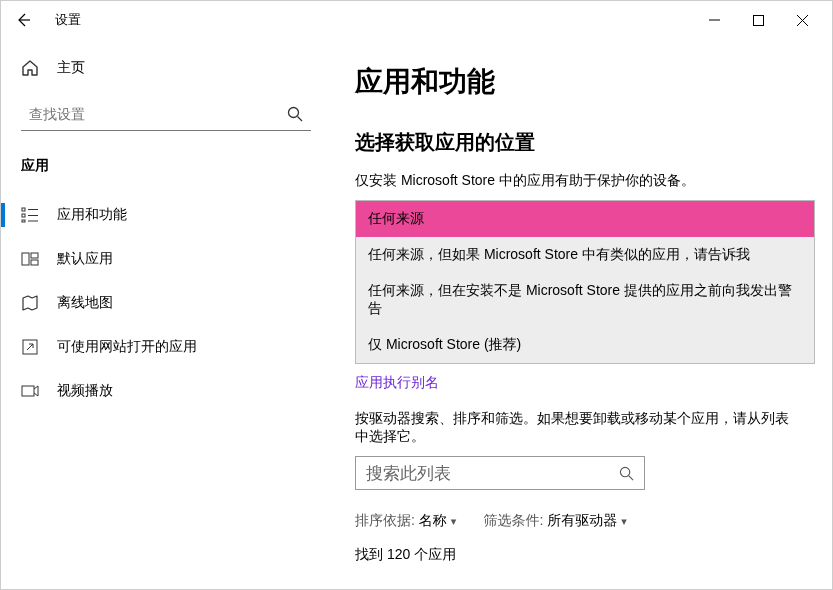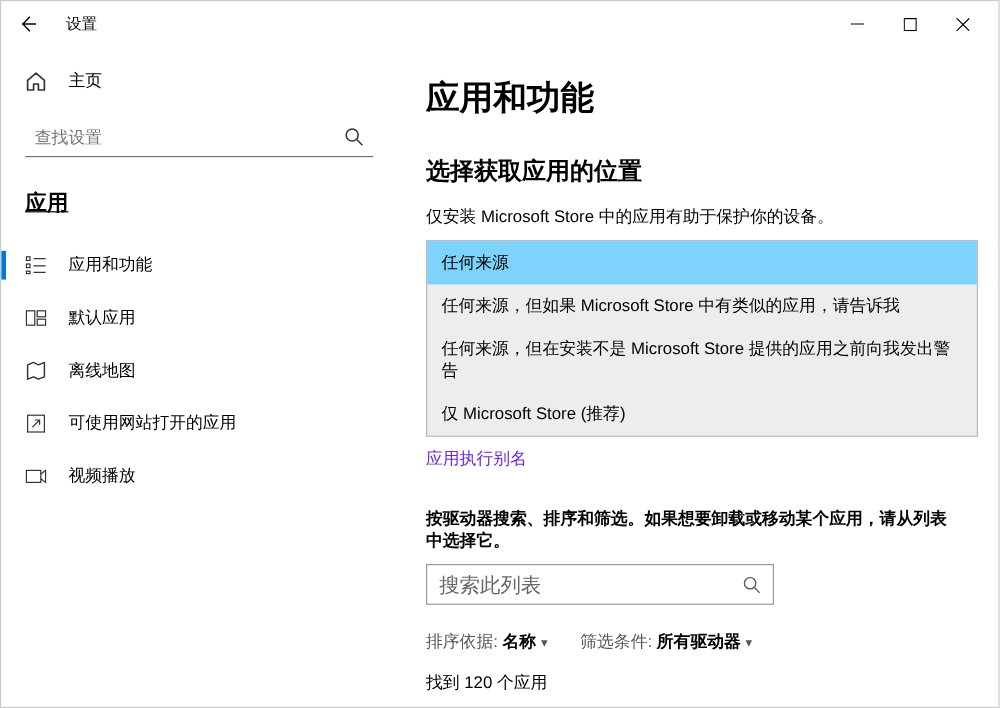--- a/index.html
+++ b/index.html
@@ -14,45 +14,45 @@
 .content { display: flex; height: calc(100% - 38px); }
 
 .sidebar { width: 330px; padding: 10px 0 0 0; position: relative; }
 .home-item { display: flex; align-items: center; padding: 10px 20px; cursor: pointer; font-size: 14px; margin-bottom: 10px; }
 .home-item svg { margin-right: 18px; }
 
 .search-wrap { margin: 0 20px 18px 20px; display: flex; align-items: center; border-bottom: 1px solid #777; height: 34px; padding: 0 8px; }
 .search-wrap input { flex: 1; border: none; outline: none; font-size: 14px; background: transparent; }
 .search-wrap svg { margin-left: 8px; }
 
-.section-header { padding: 8px 20px 18px 20px; font-size: 18px; font-weight: 600; text-decoration: underline; }
+.section-header { padding: 8px 20px 18px 20px; font-size: 14px; font-weight: 600; }
 
 .nav-item { display: flex; align-items: center; padding: 13px 20px; cursor: pointer; font-size: 14px; position: relative; }
 .nav-item svg { margin-right: 18px; flex-shrink: 0; }
 .nav-item.active::before { content: ""; position: absolute; left: 0; top: 10px; bottom: 10px; width: 4px; background: #0078d4; }
 
 .main { flex: 1; padding: 24px 30px 0 24px; overflow: hidden; position: relative; }
 .main h1 { font-size: 28px; font-weight: 600; margin-bottom: 28px; }
 .main h2 { font-size: 20px; font-weight: 700; margin-bottom: 16px; }
 .desc { font-size: 14px; margin-bottom: 10px; }
 
 .dropdown { position: relative; width: 460px; margin-bottom: 6px; }
 .dropdown-list { position: absolute; top: 0; left: 0; right: 0; background: #ededed; border: 1px solid #bbb; z-index: 10; }
 .dropdown-option { padding: 9px 12px; font-size: 14px; cursor: pointer; }
-.dropdown-option.selected { background: #7dd3fc; }
+.dropdown-option.selected { background: #ec4899; }
 
 .link-text { color: #6d28d9; font-size: 14px; margin: 8px 0 18px 0; cursor: pointer; display: inline-block; }
 .below-dropdown { margin-top: 132px; }
 
 .app-search { display: flex; align-items: center; border: 1px solid #999; width: 290px; height: 34px; padding: 0 10px; margin-bottom: 22px; }
 .app-search span.ph { flex: 1; color: #666; font-size: 17px; }
 
 .filter-row { font-size: 14px; margin-bottom: 16px; }
 .filter-row .label { color:#555; }
-.filter-row .value { font-weight: 700; margin-right: 28px; margin-top: 36px; }
+.filter-row .value { font-weight: 400; margin-right: 28px; margin-top: 36px; }
 .chev { display: inline-block; margin-left: 4px; font-size: 11px; color: #555; }
 
 .count-text { font-size: 14px; margin-bottom: 22px; }
 </style>
 </head>
 <body>
 
 <div class="titlebar">
   <div class="titlebar-back">
     <svg width="16" height="16" viewBox="0 0 16 16">
@@ -149,21 +149,21 @@
         <div class="dropdown-option">任何来源，但如果 Microsoft Store 中有类似的应用，请告诉我</div>
         <div class="dropdown-option">任何来源，但在安装不是 Microsoft Store 提供的应用之前向我发出警告</div>
         <div class="dropdown-option">仅 Microsoft Store (推荐)</div>
       </div>
     </div>
 
     <div class="below-dropdown">
       <div class="link-text">可选功能</div><br>
       <div class="link-text">应用执行别名</div>
 
-      <div class="desc" style="margin-top:14px;font-weight:bold;">按驱动器搜索、排序和筛选。如果想要卸载或移动某个应用，请从列表中选择它。</div>
+      <div class="desc" style="margin-top:0;">按驱动器搜索、排序和筛选。如果想要卸载或移动某个应用，请从列表中选择它。</div>
 
       <div class="app-search">
         <span class="ph">搜索此列表</span>
         <svg width="15" height="15" viewBox="0 0 16 16">
             <circle cx="6.5" cy="6.5" r="5" stroke="#555" fill="none" stroke-width="1.2"></circle>
             <path d="M10.5 10.5 L15 15" stroke="#555" stroke-width="1.2"></path>
           </svg>
       </div>
 
       <div class="filter-row">

